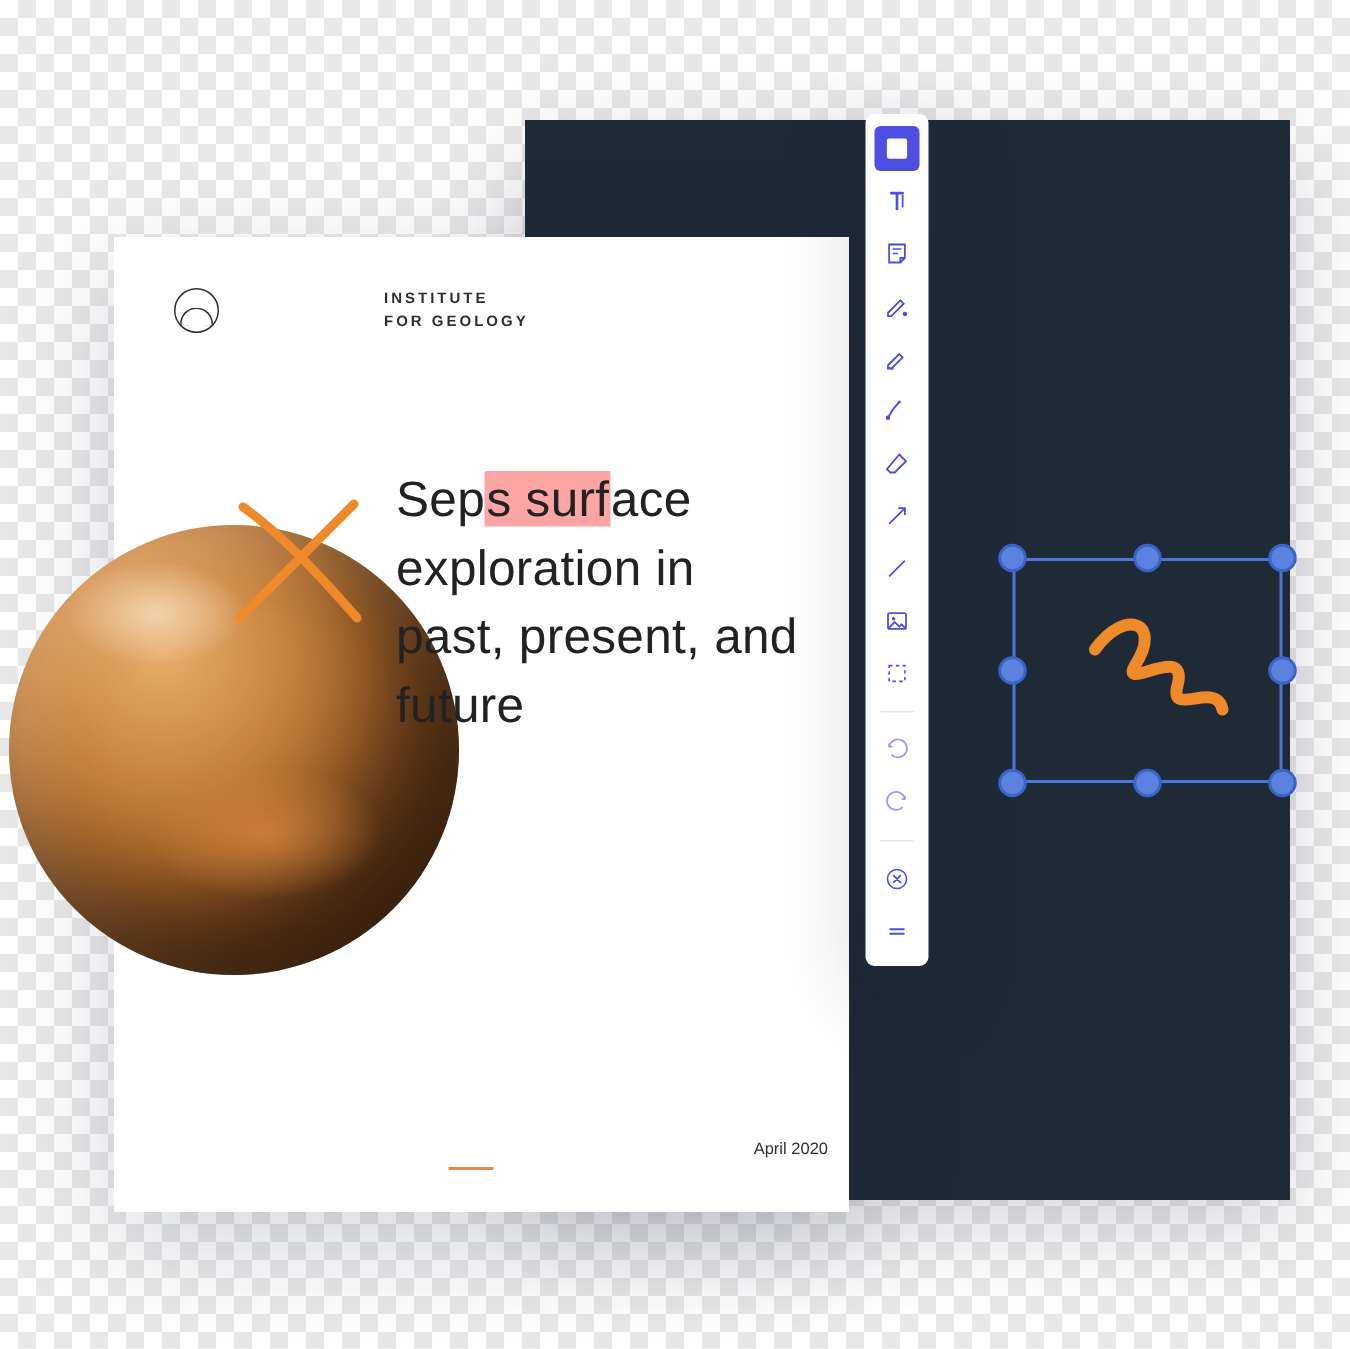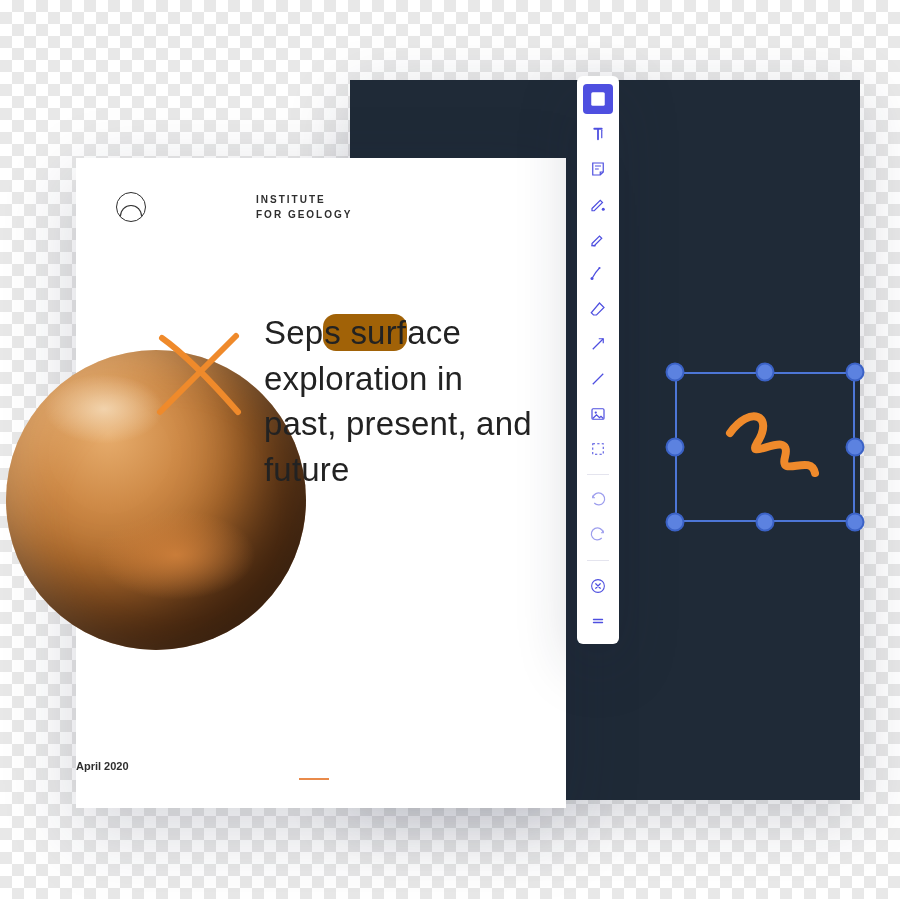--- a/index.html
+++ b/index.html
@@ -65,24 +65,24 @@
   }
   .planet::after{
     content:"";position:absolute;left:90px;top:160px;width:160px;height:90px;border-radius:50%;
     background:radial-gradient(ellipse at center,rgba(210,130,60,.85) 0%,rgba(210,130,60,0) 70%);
   }
   .cross{position:absolute;left:68px;top:-18px;width:110px;height:110px;pointer-events:none;}
   .title{
     position:absolute;left:188px;top:-28px;width:272px;
     font-size:33px;line-height:1.38;color:#222;font-weight:400;letter-spacing:.2px;
   }
-  .hl{background:#a16207;border-radius:13px;padding:0 1px;}
+  .hl{background:#fca5a5;border-radius:1px;padding:0 1px;}
   .dateblock{
-    position:absolute;left:0;right:14px;bottom:28px;text-align:left;
-    font-size:11px;font-weight:700;color:#2e2e2e;
+    position:absolute;left:0;right:14px;bottom:28px;text-align:right;
+    font-size:11px;font-weight:400;color:#2e2e2e;
   }
   .dateblock .underline{display:block;width:30px;height:2px;background:#e98a4a;margin:6px auto 0;}
   
   .toolbar{
     position:absolute;left:577px;top:76px;
     width:42px;background:#fff;border-radius:6px;
     box-shadow:0 20px 60px rgba(30,35,60,.22);
     padding:8px 0;display:flex;flex-direction:column;align-items:center;gap:5px;
   }
   .tool{

